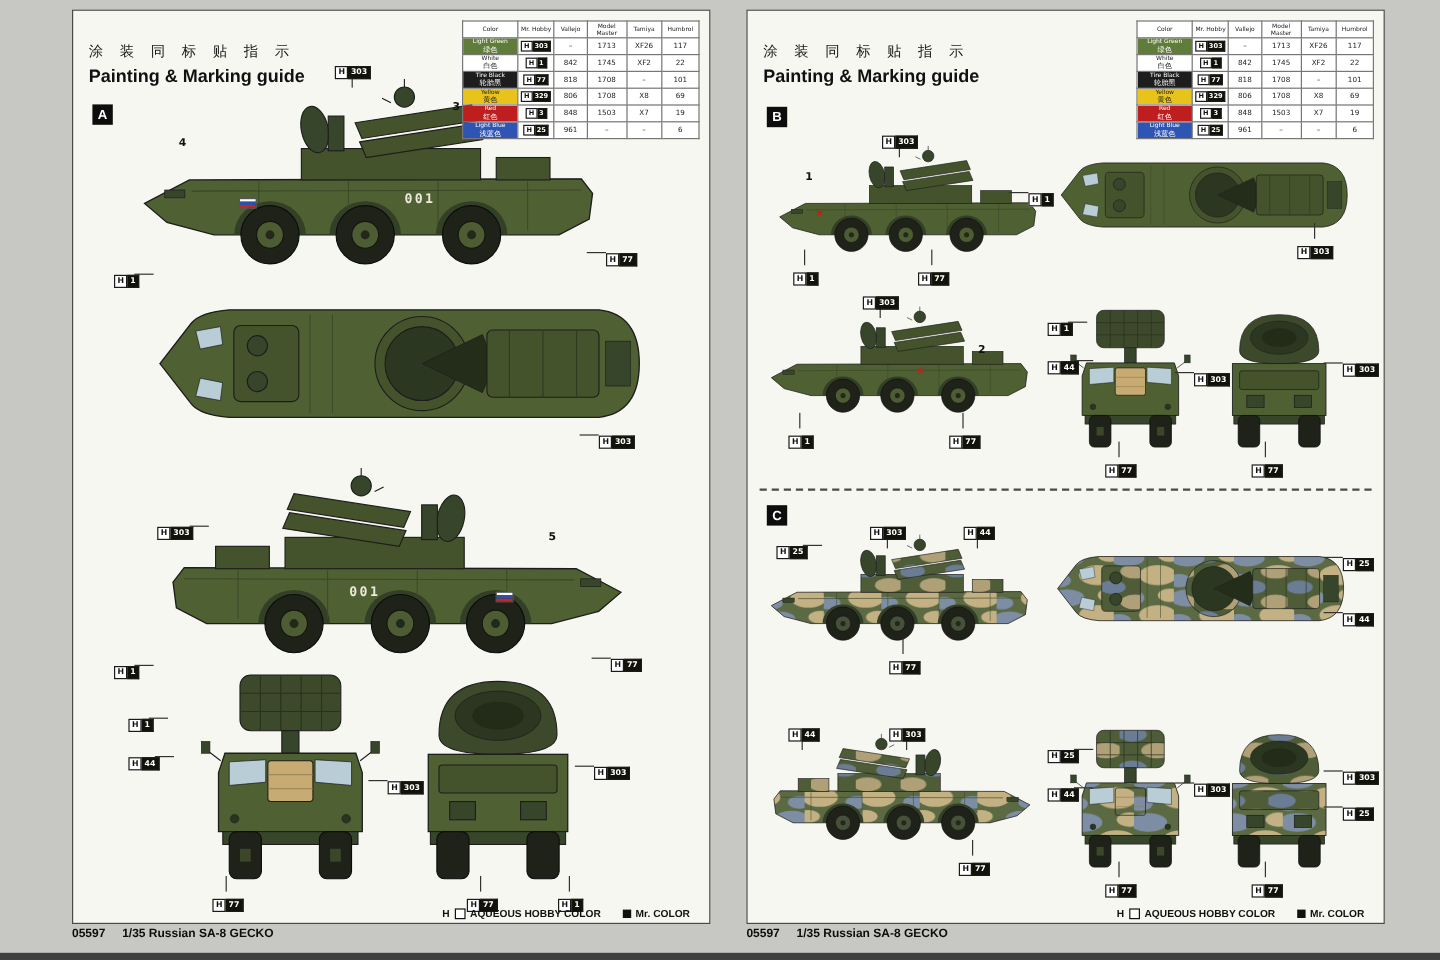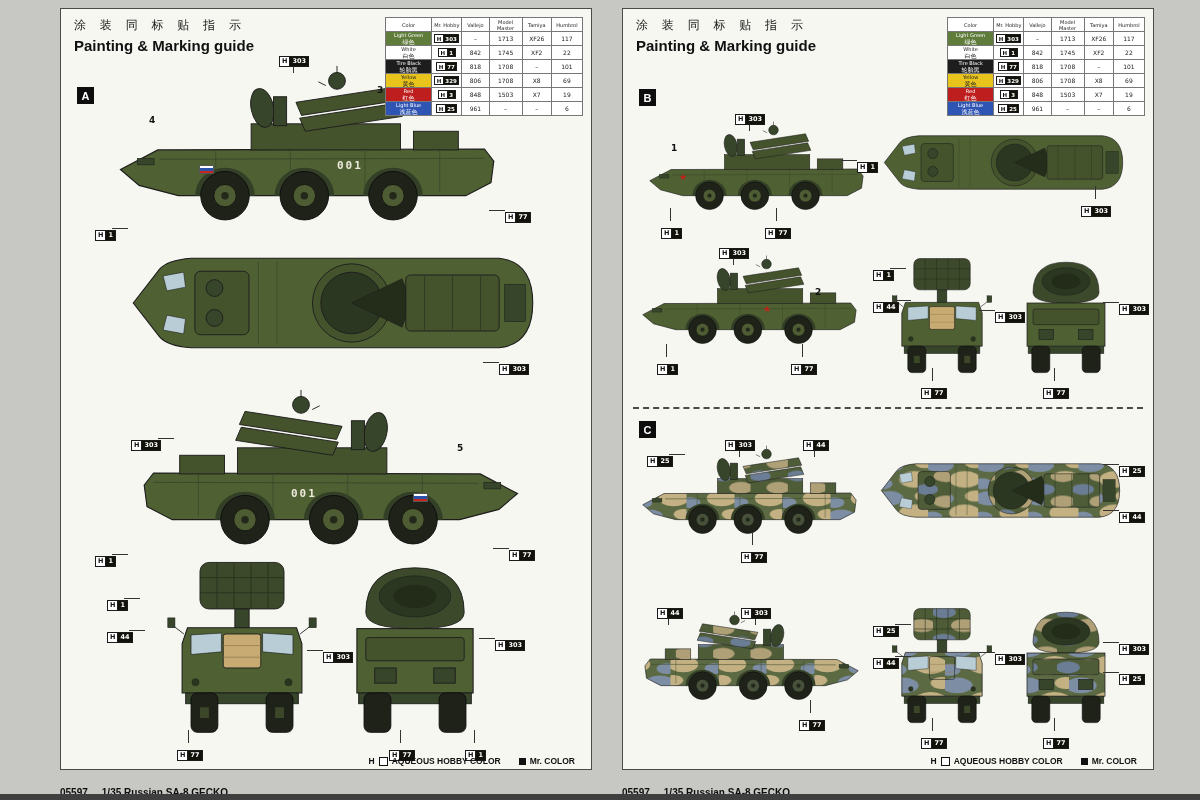--- a/index.html
+++ b/index.html
@@ -3,21 +3,21 @@
 <meta charset="utf-8">
 <style>
   html,body{margin:0;padding:0}
   body{width:1200px;height:800px;background:#c7c7c3;position:relative;overflow:hidden;
        font-family:"Liberation Sans",sans-serif}
   .col{position:absolute;top:8px;width:532px}
   #colL{left:60px}
   #colR{left:622px}
   .panel{position:relative;height:762px;background:#f7f7f2;border:1px solid #4a4a4a;box-sizing:border-box}
   .canvas{position:absolute;inset:0}
-  .hdr{position:absolute;left:13px;top:8px;z-index:3}
+  .hdr{position:absolute;left:13px;top:26px;z-index:3}
   .title-cn{font-size:12px;letter-spacing:5px;color:#1a1a1a;font-weight:500;font-family:"DejaVu Sans",sans-serif}
   .title-en{font-weight:bold;font-size:15px;color:#111;margin-top:3px}
   table.colors{position:absolute;top:8px;right:8px;width:198px;border-collapse:collapse;table-layout:fixed;z-index:6;font-family:"DejaVu Sans",sans-serif}
   .colors th,.colors td{border:1px solid #777;text-align:center;padding:0;height:13px;font-size:6px;background:#fff;overflow:hidden;color:#222}
   .colors th{font-size:5px;font-weight:normal}
   .colors td.cname{padding:0 1px}
   .cname .nm{font-size:5px;line-height:6px}
   .cname .nmcn{font-size:6px;line-height:7px}
   .co{display:inline-flex;align-items:stretch;height:11px;font-family:"DejaVu Sans",sans-serif}
   .co b{display:flex;align-items:center;background:#fff;border:1px solid #1a1a1a;padding:0 2px;font-size:6.5px;font-weight:700;color:#111}
@@ -33,21 +33,21 @@
   .camo{--hull:url(#camoPat);--turret:url(#camoPat2);--radar:url(#camoPat2);--cover:url(#camoPat);--hub:#46503a}
   .flag{position:absolute;width:15px;height:9px;display:flex;flex-direction:column;border:1px solid #555;z-index:4;box-sizing:border-box}
   .flag span{flex:1}
   .m001{position:absolute;color:#ece9da;font:700 11px "DejaVu Sans Mono",monospace;letter-spacing:2px;z-index:4}
   .star{position:absolute;color:#bf2318;font-size:9px;z-index:4;line-height:1}
   .legend{position:absolute;right:16px;bottom:3px;display:flex;align-items:center;gap:4px;font:700 8.5px "Liberation Sans",sans-serif;color:#111;z-index:6}
   .legend .sqo{width:7px;height:7px;border:1px solid #111;background:#fff;display:inline-block}
   .legend .sqf{width:7px;height:7px;background:#111;display:inline-block}
   .legend .gap{width:10px;display:inline-block}
   .dash{position:absolute;left:10px;right:10px;top:398px;border-top:2px dashed #4a4a4a;z-index:2}
-  .product{margin-top:17px;font:700 10px "Liberation Sans",sans-serif;color:#0d0d0d;display:flex;gap:14px}
+  .product{margin-top:3px;font:700 10px "Liberation Sans",sans-serif;color:#0d0d0d;display:flex;gap:14px}
   .bottom-strip{position:absolute;left:0;bottom:0;width:1200px;height:6px;background:#3f3f3f}
 </style>
 </head>
 <body>
 
 <svg width="0" height="0" style="position:absolute" aria-hidden="true">
   <defs>
     <pattern id="camoPat" width="90" height="60" patternUnits="userSpaceOnUse">
       <rect width="90" height="60" fill="#5c6a43"></rect>
       <ellipse cx="20" cy="14" rx="26" ry="13" fill="#7c8da4"></ellipse>

